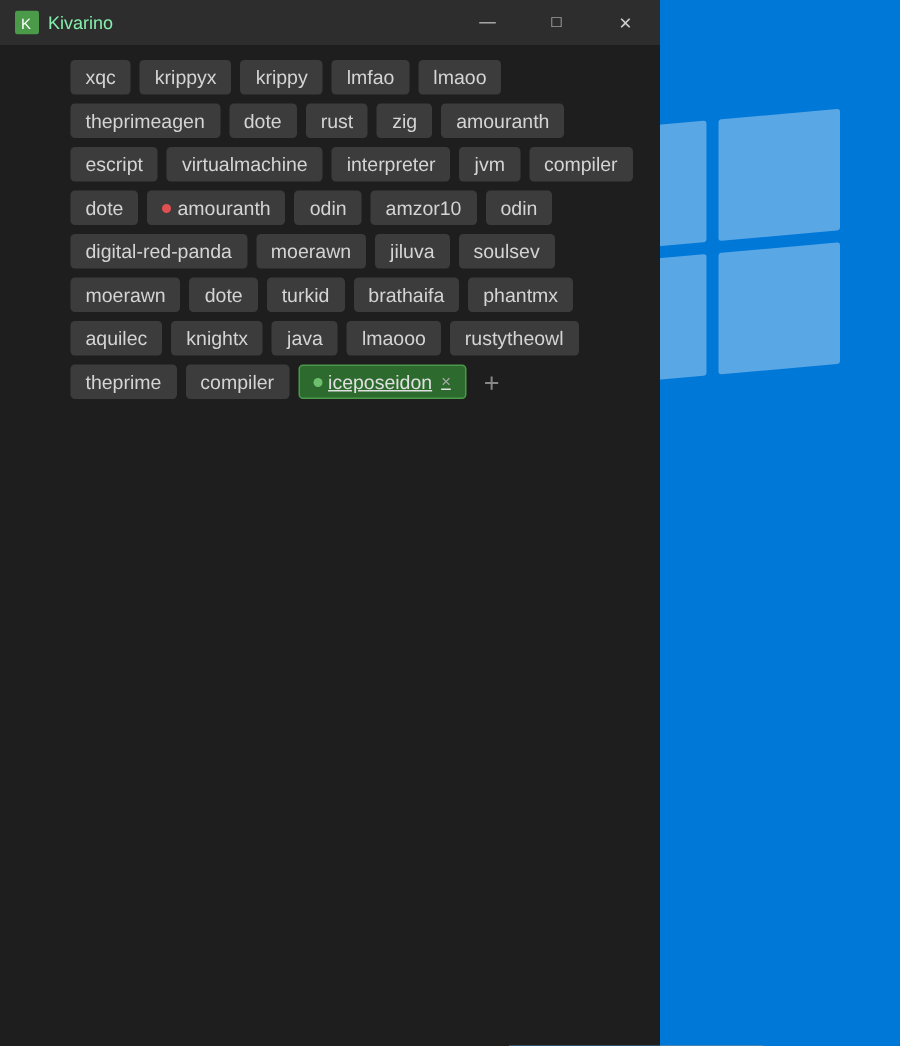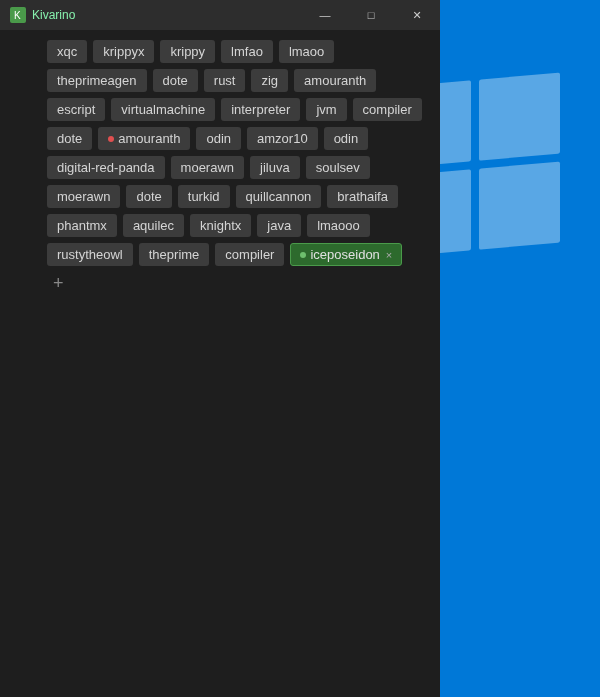--- a/index.html
+++ b/index.html
@@ -116,20 +116,21 @@
       white-space: nowrap;
       display: flex;
       align-items: center;
       gap: 4px;
     }
     .tag.active {
       background: #2d6a2d;
       color: #e0e0e0;
       border: 1px solid #4a9a4a;
       padding: 3px 9px;
+      text-decoration: underline;
     }
     .tag .dot {
       width: 6px;
       height: 6px;
       border-radius: 50%;
       background: #6dbf6d;
       display: inline-block;
       flex-shrink: 0;
     }
     .tag .close-x {
@@ -268,23 +269,20 @@
       <div class="tag">
         <span>moerawn</span>
       </div>
       <div class="tag">
         <span>dote</span>
       </div>
       <div class="tag">
         <span>turkid</span>
       </div>
       <div class="tag">
-        <span>quillcannon</span>
-      </div>
-      <div class="tag">
         <span>brathaifa</span>
       </div>
       <div class="tag">
         <span>phantmx</span>
       </div>
       <div class="tag">
         <span>aquilec</span>
       </div>
       <div class="tag">
         <span>knightx</span>

